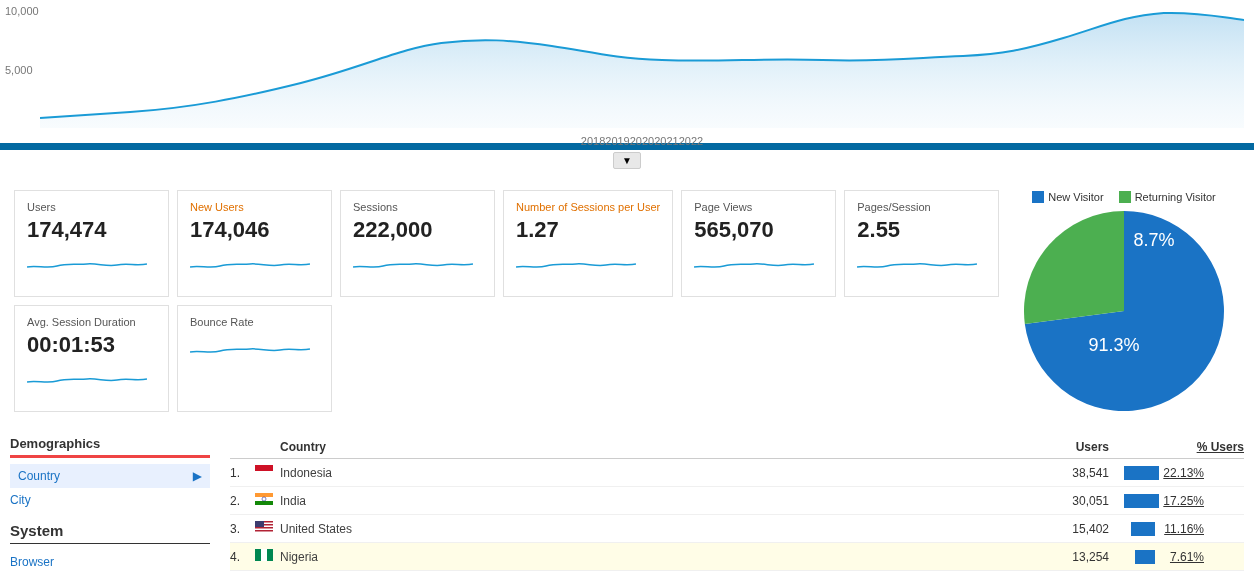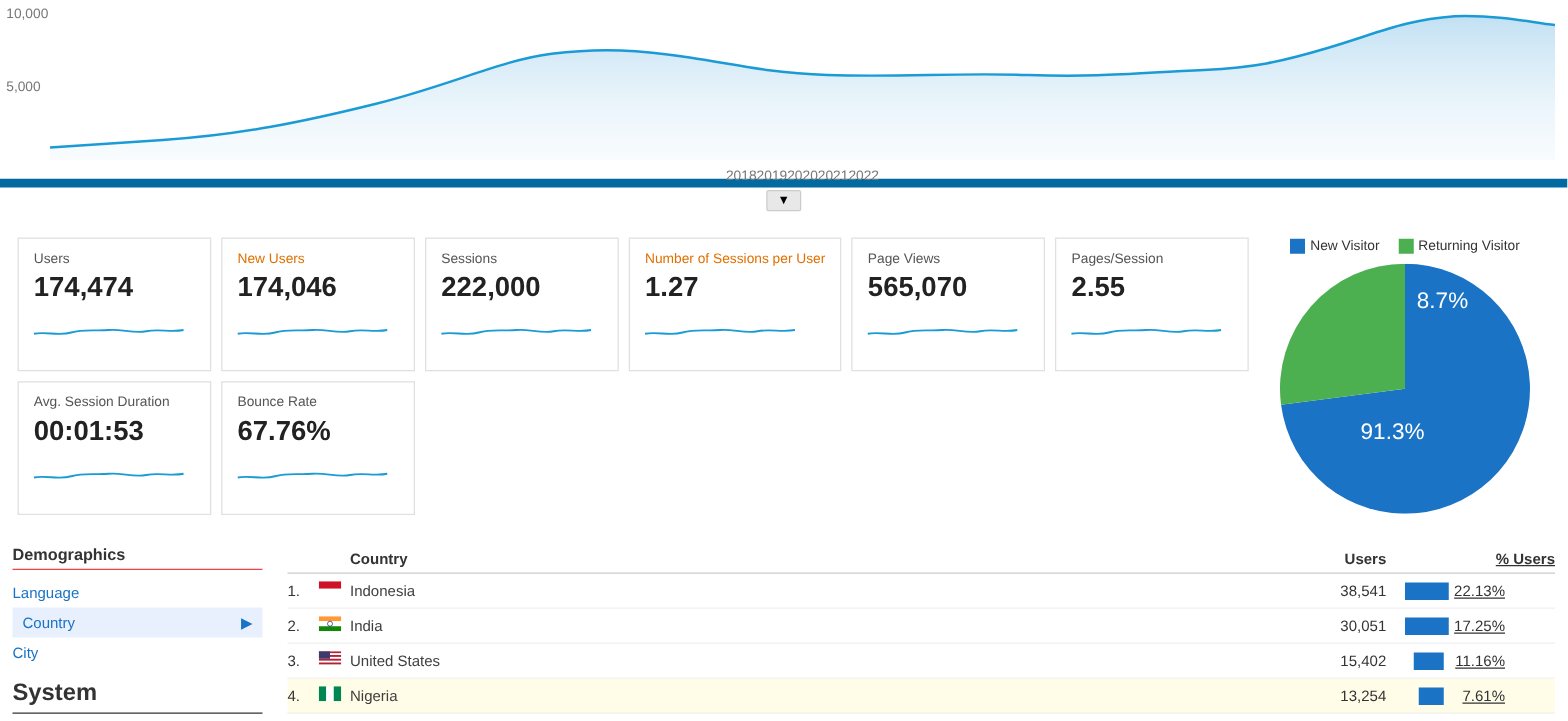--- a/index.html
+++ b/index.html
@@ -26,26 +26,26 @@
     .pie-section { min-width: 240px; display: flex; flex-direction: column; align-items: center; padding: 5px 10px; }
     .pie-legend { display: flex; gap: 15px; font-size: 11px; margin-bottom: 8px; }
     .legend-item { display: flex; align-items: center; gap: 4px; }
     .legend-dot { width: 12px; height: 12px; }
     .legend-dot.blue { background: #1a73c5; }
     .legend-dot.green { background: #4caf50; }
 
     
     .bottom-section { display: flex; padding: 10px; gap: 20px; }
     .demographics { min-width: 200px; max-width: 220px; }
-    .demo-title { font-weight: bold; font-size: 13px; border-bottom: 1px solid #ef4444; padding-bottom: 4px; margin-bottom: 6px; }
+    .demo-title { font-weight: bold; font-size: 13px; border-bottom: 3px solid #ef4444; padding-bottom: 4px; margin-bottom: 6px; }
     .demo-link { color: #1a73c5; padding: 5px 0; display: block; font-size: 12px; cursor: pointer; }
     .demo-item-selected { background: #e8f0fe; padding: 5px 8px; display: flex; justify-content: space-between; align-items: center; cursor: pointer; }
     .demo-item-selected span { color: #1a73c5; font-size: 12px; }
     .arrow-right { color: #555; font-size: 10px; }
-    .demo-section-title { font-weight: bold; font-size: 19px; border-bottom: 1px solid #333; padding-bottom: 4px; margin-top: 10px; margin-bottom: 6px; }
+    .demo-section-title { font-weight: bold; font-size: 15px; border-bottom: 1px solid #333; padding-bottom: 4px; margin-top: 10px; margin-bottom: 6px; }
 
     
     .country-table { flex: 1; }
     .table-header { display: flex; font-size: 12px; font-weight: bold; padding: 4px 0; border-bottom: 1px solid #ccc; }
     .col-num { width: 25px; }
     .col-flag { width: 25px; }
     .col-country { flex: 1; }
     .col-users { width: 80px; text-align: right; padding-right: 15px; }
     .col-pct-label { width: 120px; text-align: right; text-decoration: underline; }
     .table-row { display: flex; align-items: center; padding: 6px 0; border-bottom: 1px solid #f0f0f0; font-size: 12px; }
@@ -134,21 +134,20 @@
   </div>
       <div class="stat-card">
     <div class="stat-label">Avg. Session Duration</div>
     <div class="stat-value">00:01:53</div>
     <svg class="stat-sparkline" viewBox="0 0 120 30" preserveAspectRatio="none">
       <path d="M0,20 C10,18 20,22 30,19 C40,16 50,18 60,17 C70,16 80,20 90,18 C100,16 110,19 120,17" fill="none" stroke="#1a9bd6" stroke-width="1.5"></path>
     </svg>
   </div>
       <div class="stat-card">
     <div class="stat-label">Bounce Rate</div>
-    <div class="stat-value">67.76%</div>
     <svg class="stat-sparkline" viewBox="0 0 120 30" preserveAspectRatio="none">
       <path d="M0,20 C10,18 20,22 30,19 C40,16 50,18 60,17 C70,16 80,20 90,18 C100,16 110,19 120,17" fill="none" stroke="#1a9bd6" stroke-width="1.5"></path>
     </svg>
   </div>
     </div>
   <div class="pie-section">
     <div class="pie-legend">
       <div class="legend-item">
         <div class="legend-dot blue"></div>
         <span>New Visitor</span>
@@ -166,21 +165,20 @@
     <text x="0.3" y="-0.65" text-anchor="middle" fill="#fff" font-size="0.18" transform="rotate(90)">8.7%</text>
         <text x="-0.1" y="0.4" text-anchor="middle" fill="#fff" font-size="0.18" transform="rotate(90)">91.3%</text>
       </svg>
 
   </div>
 </div>
 
 <div class="bottom-section">
   <div class="demographics">
     <div class="demo-title">Demographics</div>
-    <a class="demo-link">Language</a>
     <div class="demo-item-selected">
       <span>Country</span>
       <span class="arrow-right">▶</span>
     </div>
     <a class="demo-link">City</a>
     <div class="demo-section-title">System</div>
     <a class="demo-link">Browser</a>
 
   </div>
 

